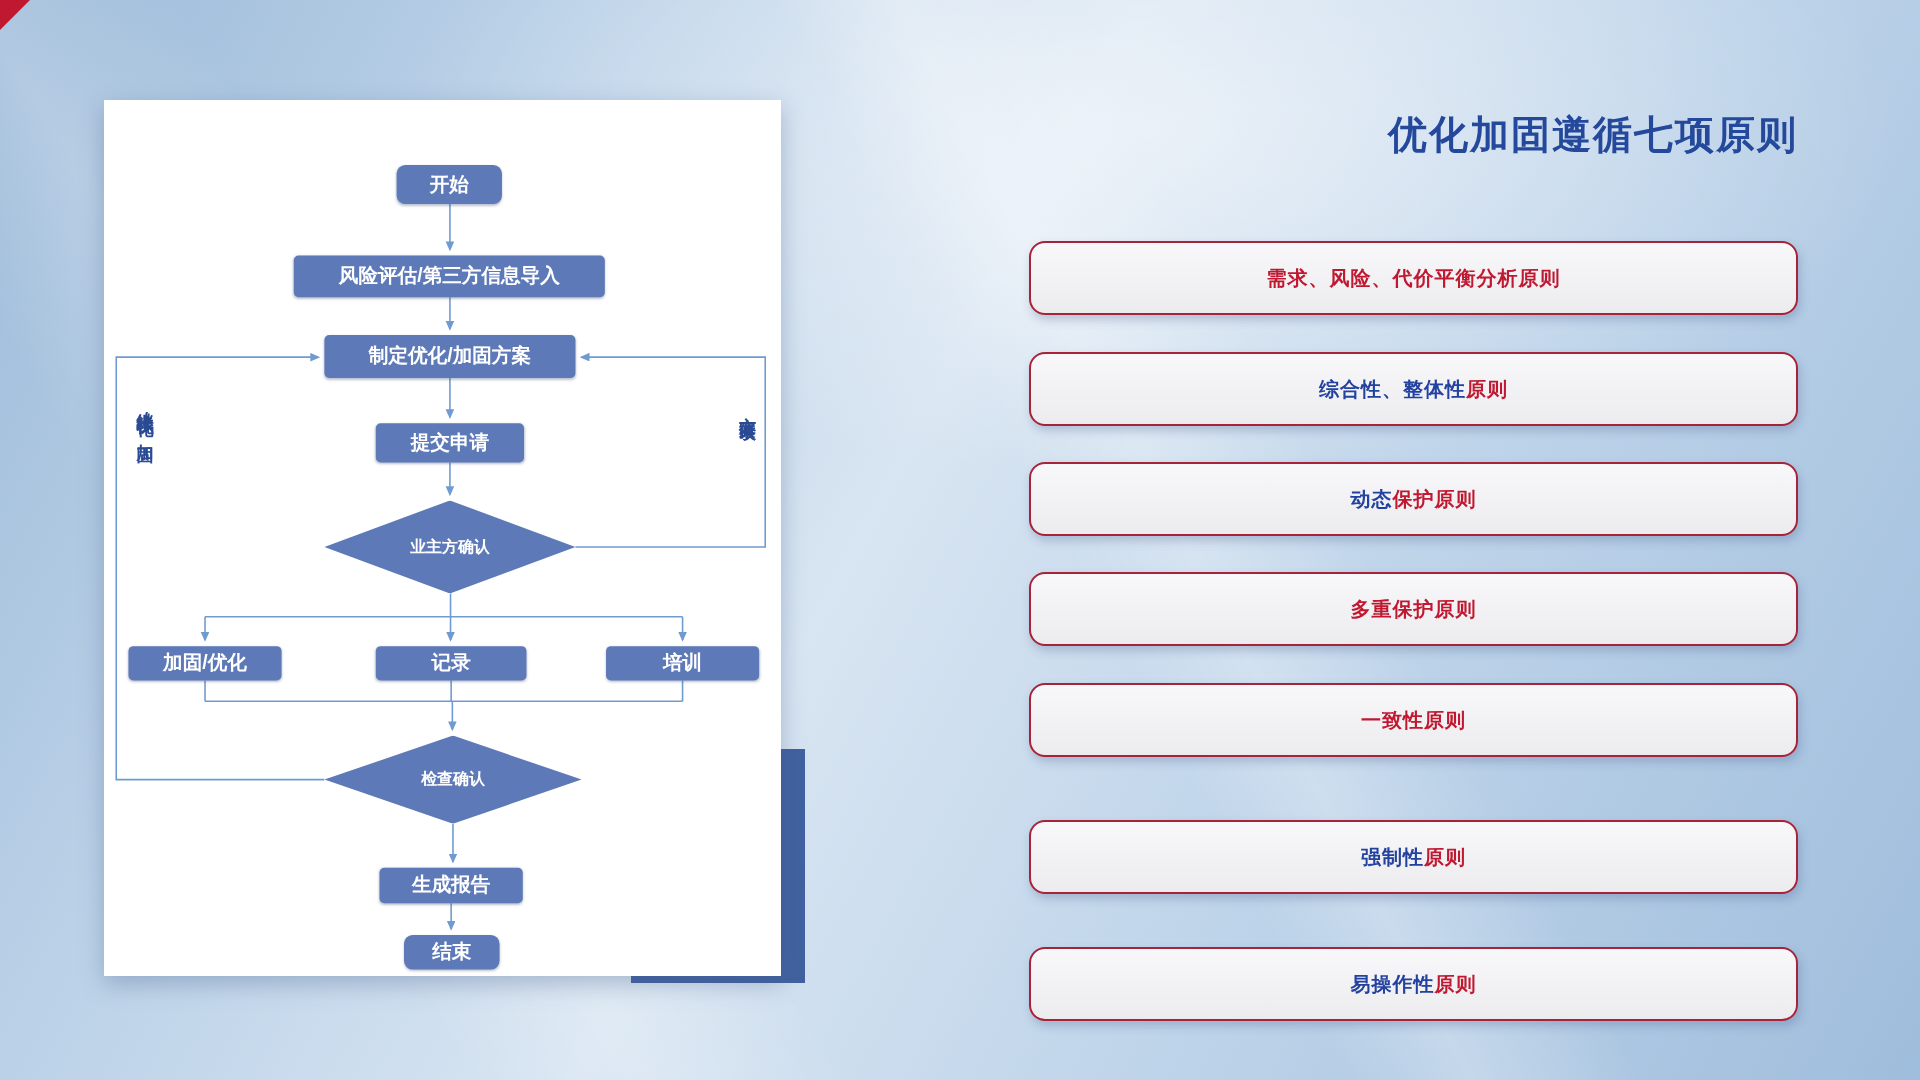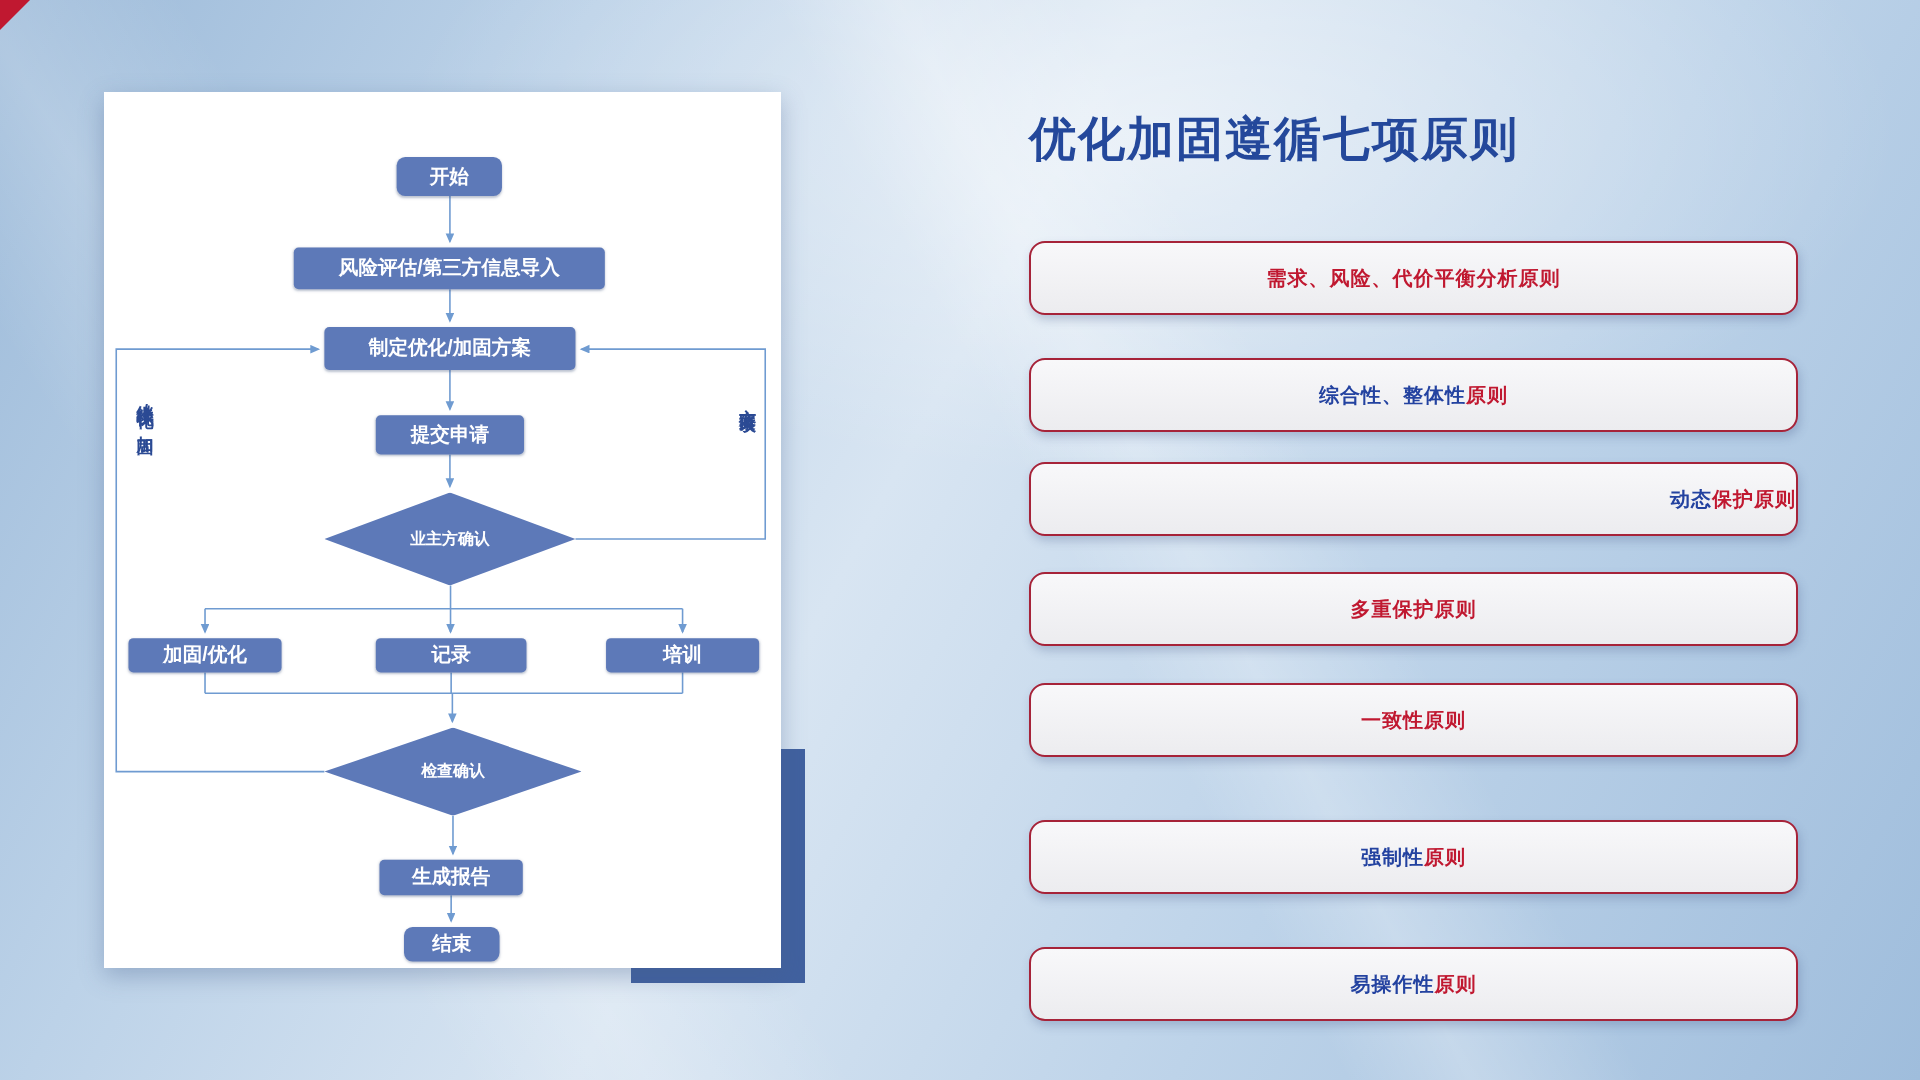--- a/index.html
+++ b/index.html
@@ -8,36 +8,36 @@
     font-family:"Liberation Sans",sans-serif;
     background:
       radial-gradient(ellipse 1150px 540px at 60% 12%, rgba(255,255,255,.50), rgba(255,255,255,0) 65%),
       linear-gradient(62deg, rgba(255,255,255,0) 54%, rgba(255,255,255,.25) 59%, rgba(255,255,255,0) 66%),
       linear-gradient(58deg, rgba(255,255,255,0) 18%, rgba(255,255,255,.20) 25%, rgba(255,255,255,0) 33%),
       linear-gradient(118deg,#9cbad9 0%,#bcd2e8 24%,#d8e5f2 46%,#bdd3e9 70%,#9fbddc 100%);
   }
   .corner-accent{position:absolute;left:0;top:0;width:30px;height:30px;background:#c01830;
     clip-path:polygon(0 0,100% 0,0 100%);}
   .card-shadow{position:absolute;left:631px;top:749px;width:174px;height:234px;background:#41619f;}
-  .card{position:absolute;left:104px;top:92px;width:677px;height:876px;background:#ffffff;
+  .card{position:absolute;left:104px;top:100px;width:677px;height:876px;background:#ffffff;
     box-shadow:0 8px 22px rgba(70,95,140,.35);}
   .fc-canvas{position:absolute;left:0;top:0;width:553px;height:715px;
     transform:scale(1.2245);transform-origin:0 0;}
   .fc-lines{position:absolute;left:0;top:0;}
   .fc-node{position:absolute;background:#5d79b8;color:#fff;display:flex;align-items:center;
     justify-content:center;font-size:16px;font-weight:bold;border-radius:4px;white-space:nowrap;
     box-shadow:0 1px 2px rgba(60,80,120,.35);}
   .fc-node.pill{border-radius:7px;}
   .fc-diamond{position:absolute;background:#5d79b8;color:#fff;display:flex;align-items:center;
     justify-content:center;font-size:13px;font-weight:bold;
     clip-path:polygon(50% 0,100% 50%,50% 100%,0 50%);}
   .fc-vlabel{position:absolute;writing-mode:vertical-rl;text-orientation:upright;
     color:#2b4a94;font-weight:bold;font-size:14px;letter-spacing:2px;white-space:nowrap;}
-  .panel-title{position:absolute;left:1029px;width:769px;top:108px;text-align:left;
-    font-size:47px;font-weight:bold;color:#24489b;letter-spacing:2px;}
+  .panel-title{position:absolute;left:1029px;width:769px;top:108px;text-align:right;
+    font-size:39px;font-weight:bold;color:#24489b;letter-spacing:2px;}
   .principle{position:absolute;left:1029px;width:769px;height:74px;box-sizing:border-box;
     border:2px solid #a62339;border-radius:16px;
     background:linear-gradient(180deg,#f8f8fa 0%,#ececef 100%);
     box-shadow:2px 5px 10px rgba(80,100,145,.30);
     display:flex;align-items:center;justify-content:center;
     font-size:20px;font-weight:bold;letter-spacing:1px;white-space:nowrap;}
   .p-blue{color:#2342a0;}
   .p-red{color:#c01830;}
 </style>
 </head>
@@ -107,25 +107,25 @@
 
     </div>
   </div>
 
   <div class="panel-title">优化加固遵循七项原则</div>
 
   <div class="principle" style="top:241px;">
     <span class="p-blue"></span>
       <span class="p-red">需求、风险、代价平衡分析原则</span>
   </div>
-  <div class="principle" style="top:352px;margin-top:6px;">
+  <div class="principle" style="top:352px;">
     <span class="p-blue">综合性、整体性</span>
       <span class="p-red">原则</span>
   </div>
-  <div class="principle" style="top:462px;justify-content:flex-end;">
+  <div class="principle" style="top:462px;">
     <span class="p-blue">动态</span>
       <span class="p-red">保护原则</span>
   </div>
   <div class="principle" style="top:572px;">
     <span class="p-blue"></span>
       <span class="p-red">多重保护原则</span>
   </div>
   <div class="principle" style="top:683px;">
     <span class="p-blue"></span>
       <span class="p-red">一致性原则</span>

